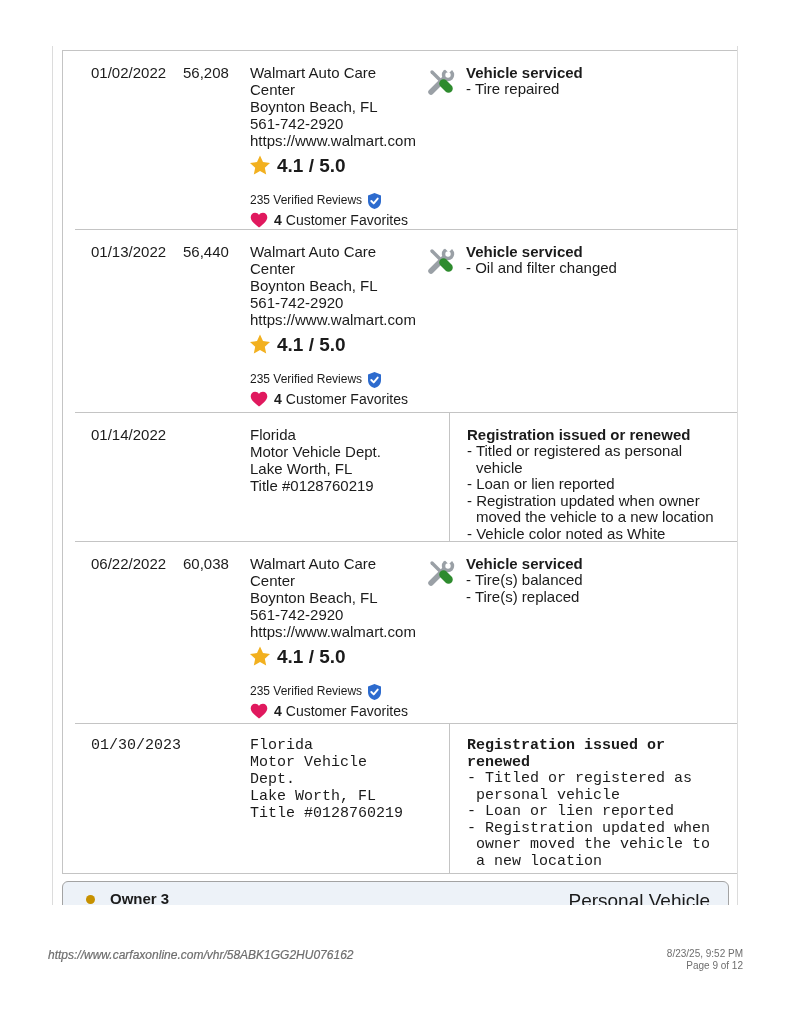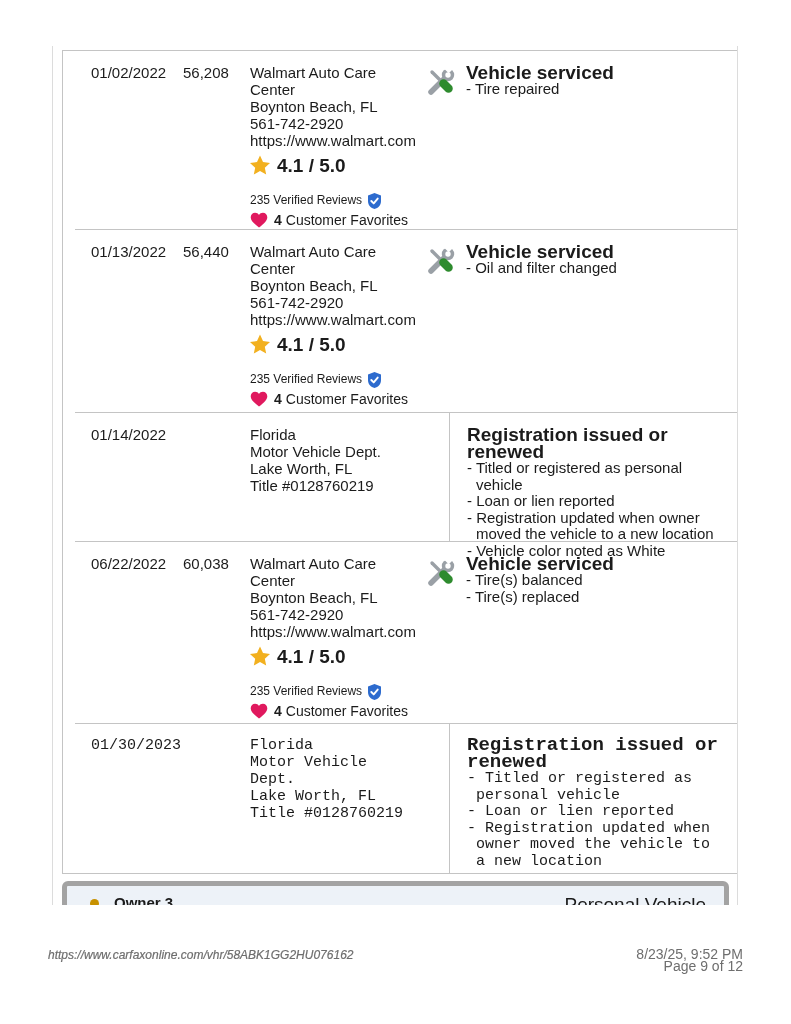--- a/index.html
+++ b/index.html
@@ -36,42 +36,42 @@
   .reg .comments-cell{border-left:1px solid #c4c4c4;padding-left:17px;}
   .src-line{max-width:170px;}
   .break-all{word-break:break-all;}
   .rating-line{display:flex;align-items:center;margin-top:6px;height:20px;}
   .rating-text{font-weight:bold;font-size:19px;margin-left:7px;}
   .reviews-line{display:flex;align-items:center;margin-top:17px;height:17px;font-size:12px;}
   .reviews-line svg{margin-left:5px;}
   .fav-line{display:flex;align-items:center;margin-top:2px;height:18px;font-size:14px;}
   .fav-count{font-weight:bold;margin-left:6px;}
   .fav-label{margin-left:4px;}
-  .comment-title{font-weight:bold;font-size:19px;line-height:17px;}
+  .comment-title{font-weight:bold;font-size:15px;line-height:17px;}
   .detail{font-size:15px;line-height:16.5px;padding-left:9px;text-indent:-9px;}
   .detail-gap{height:13px;}
   
   .owner-bar{
     position:absolute;left:9px;top:835px;width:667px;height:44px;
-    background:#edf2f8;border:5px solid #a3a3a3;border-radius:6px 6px 0 0;
+    background:#edf2f8;border:1px solid #a3a3a3;border-radius:6px 6px 0 0;
     box-sizing:border-box;display:flex;align-items:flex-start;
     padding:8px 18px 0 23px;
   }
   .owner-dot{width:9px;height:9px;border-radius:50%;background:#c79100;margin-top:5px;}
   .owner-label{font-weight:bold;font-size:15px;margin-left:15px;}
   .owner-right{margin-left:auto;font-size:19px;}
   
   .footer-url{
     position:absolute;left:48px;top:948px;font-size:12px;color:#6e6e6e;
     font-weight:bold;font-style:italic; -webkit-text-stroke:0.2px #6e6e6e;
   }
   .footer-url{font-weight:normal;}
   .footer-right{
     position:absolute;right:48px;top:948px;text-align:right;
-    font-size:14px;color:#6e6e6e;line-height:12px;
+    font-size:10px;color:#6e6e6e;line-height:12px;
   }
 </style>
 </head>
 <body>
 
 <svg width="0" height="0" style="position:absolute">
   <defs>
     <g id="tools">
       <path d="M8 27 L21 14" stroke="#9aa0a6" stroke-width="5.5" stroke-linecap="round" fill="none"></path>
       <circle cx="25" cy="10" r="6.2" fill="#9aa0a6"></circle>

